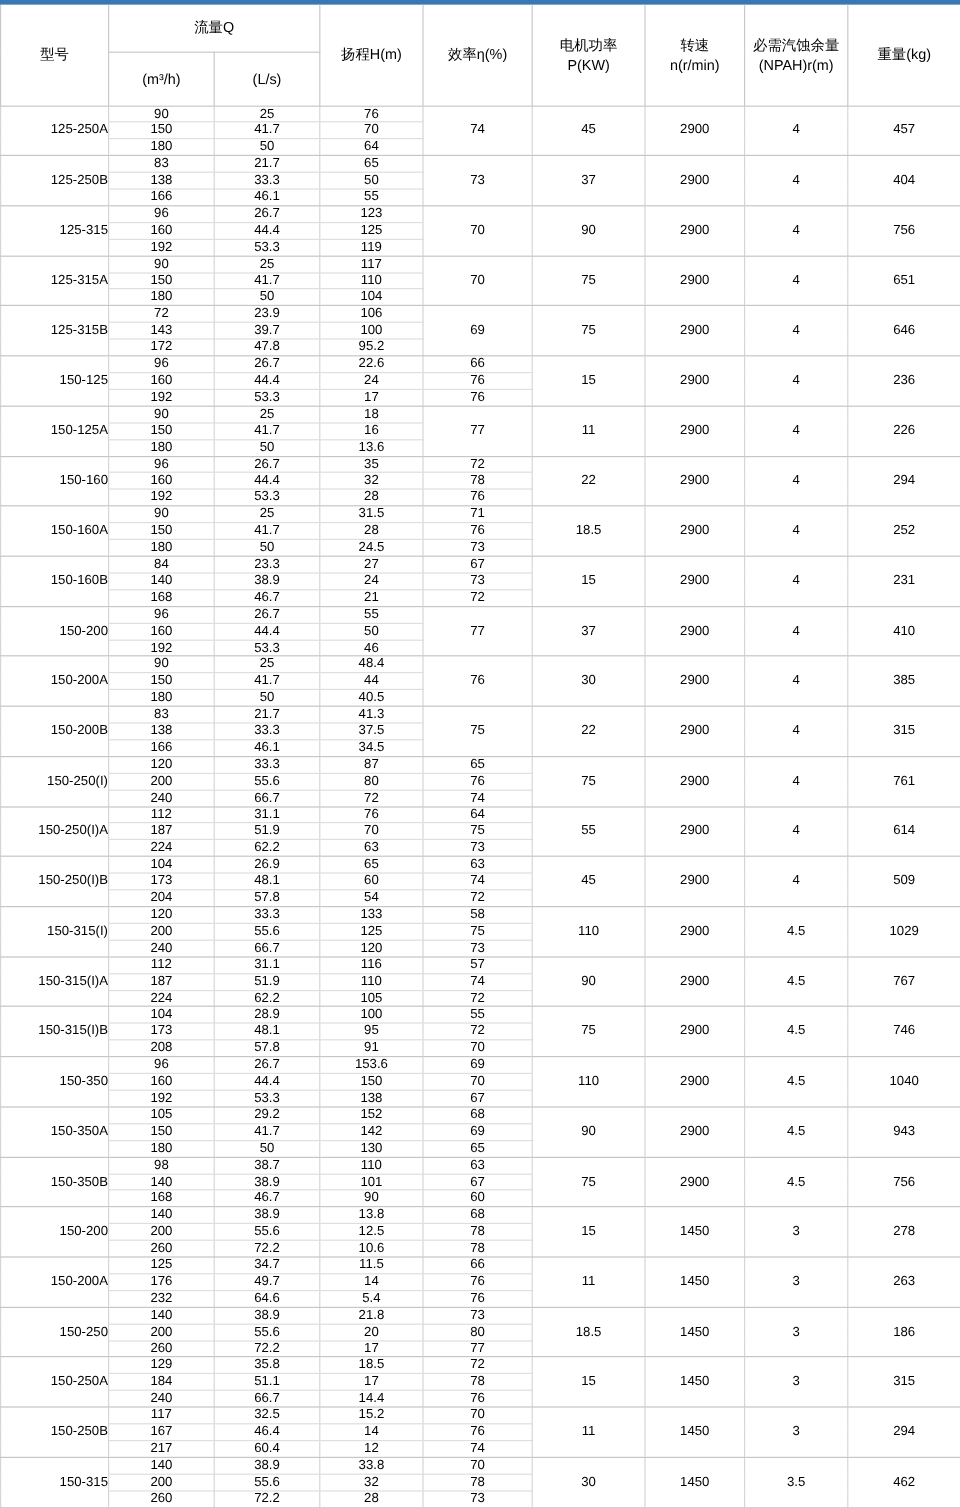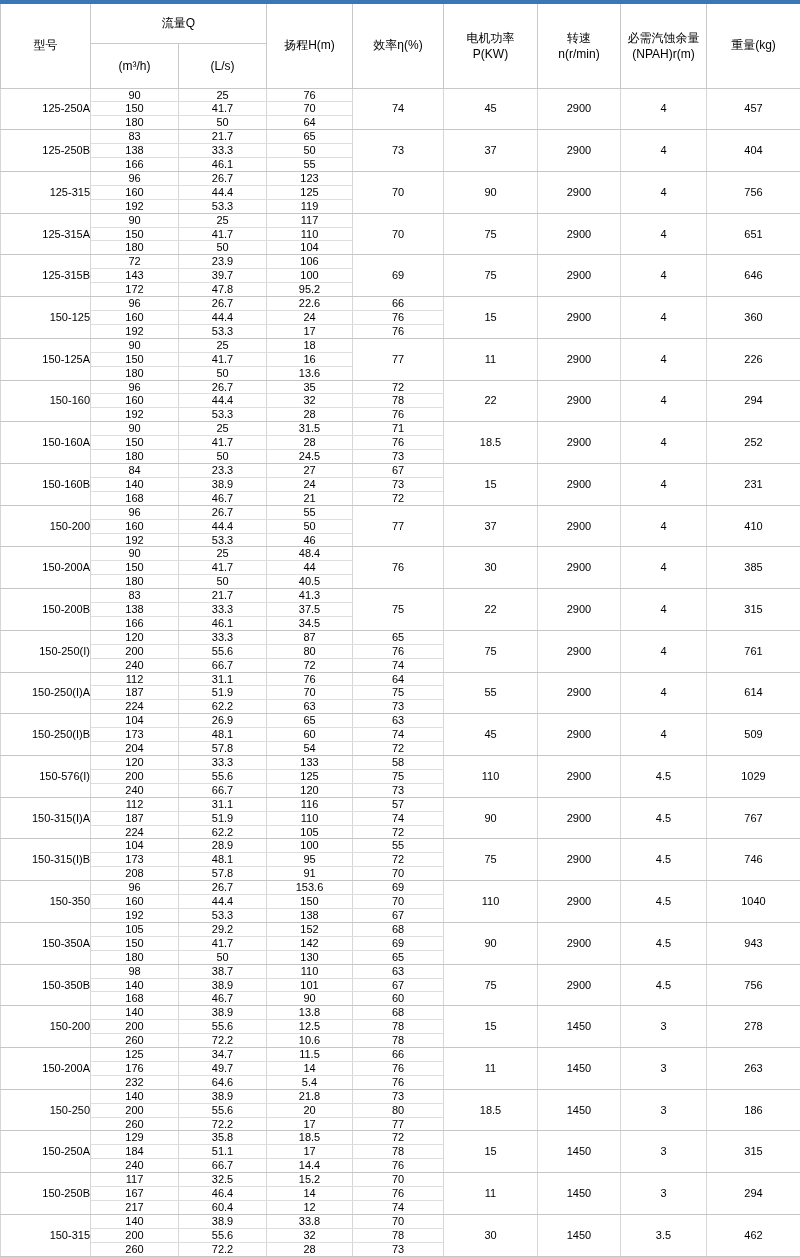--- a/index.html
+++ b/index.html
@@ -208,21 +208,21 @@
         </tr>
         <tr>
           <td rowspan="3" class="model merged">150-125</td>
           <td class="sub">96</td>
           <td class="sub">26.7</td>
           <td class="sub">22.6</td>
           <td class="sub">66</td>
           <td rowspan="3" class="merged">15</td>
           <td rowspan="3" class="merged">2900</td>
           <td rowspan="3" class="merged">4</td>
-          <td rowspan="3" class="merged">360</td>
+          <td rowspan="3" class="merged">236</td>
         </tr>
         <tr>
           <td class="sub">160</td>
           <td class="sub">44.4</td>
           <td class="sub">24</td>
           <td class="sub">76</td>
         </tr>
         <tr class="group-end">
           <td>192</td>
           <td>53.3</td>
@@ -445,21 +445,21 @@
           <td class="sub">60</td>
           <td class="sub">74</td>
         </tr>
         <tr class="group-end">
           <td>204</td>
           <td>57.8</td>
           <td>54</td>
           <td>72</td>
         </tr>
         <tr>
-          <td rowspan="3" class="model merged">150-576(I)</td>
+          <td rowspan="3" class="model merged">150-315(I)</td>
           <td class="sub">120</td>
           <td class="sub">33.3</td>
           <td class="sub">133</td>
           <td class="sub">58</td>
           <td rowspan="3" class="merged">110</td>
           <td rowspan="3" class="merged">2900</td>
           <td rowspan="3" class="merged">4.5</td>
           <td rowspan="3" class="merged">1029</td>
         </tr>
         <tr>

